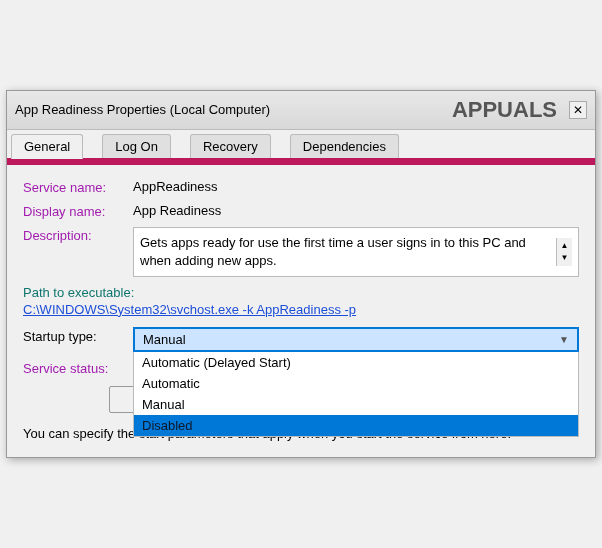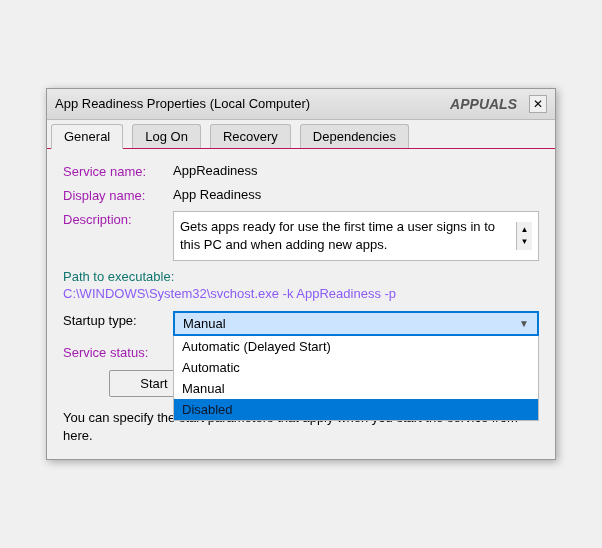--- a/index.html
+++ b/index.html
@@ -7,21 +7,21 @@
       font-family: 'Segoe UI', Tahoma, Geneva, Verdana, sans-serif;
       font-size: 13px;
       background: #f0f0f0;
       display: flex;
       justify-content: center;
       align-items: center;
       width: 602px;
       height: 548px;
     }
     .window {
-      width: 510px;
+      width: 590px;
       background: #f0f0f0;
       border: 1px solid #999;
       box-shadow: 2px 2px 8px rgba(0,0,0,0.3);
     }
     .title-bar {
       background: linear-gradient(to bottom, #e8e8e8, #d8d8d8);
       padding: 6px 8px;
       display: flex;
       align-items: center;
       justify-content: space-between;
@@ -31,43 +31,42 @@
       font-size: 13px;
       font-weight: normal;
       color: #000;
     }
     .title-bar-right {
       display: flex;
       align-items: center;
       gap: 4px;
     }
     .appuals-logo {
-      font-size: 14px;
+      font-size: 22px;
       font-weight: bold;
       color: #555;
-      font-style: italic;
       margin-right: 8px;
     }
     .close-btn {
       width: 18px;
       height: 18px;
       background: #f0f0f0;
       border: 1px solid #aaa;
       display: flex;
       align-items: center;
       justify-content: center;
       cursor: pointer;
       font-size: 12px;
     }
     .tabs {
       display: flex;
       background: #f0f0f0;
-      border-bottom: 1px solid #be185d;
+      border-bottom: 7px solid #be185d;
       padding: 4px 4px 0 4px;
-      gap: 9px;
+      gap: 19px;
     }
     .tab {
       padding: 4px 12px;
       background: #e0e0e0;
       border: 1px solid #bbb;
       border-bottom: none;
       cursor: pointer;
       font-size: 13px;
       color: #000;
       border-radius: 3px 3px 0 0;
@@ -132,21 +131,22 @@
       cursor: pointer;
     }
     .path-section {
       margin-bottom: 10px;
     }
     .path-label {
       color: #0f766e;
       margin-bottom: 2px;
     }
     .path-value {
-      color: #8b5cf6;
+      color: #1d4ed8;
+      text-decoration: underline;
     }
     .startup-row {
       display: flex;
       align-items: flex-start;
       margin-bottom: 8px;
       position: relative;
     }
     .startup-label {
       width: 110px;
       min-width: 110px;

